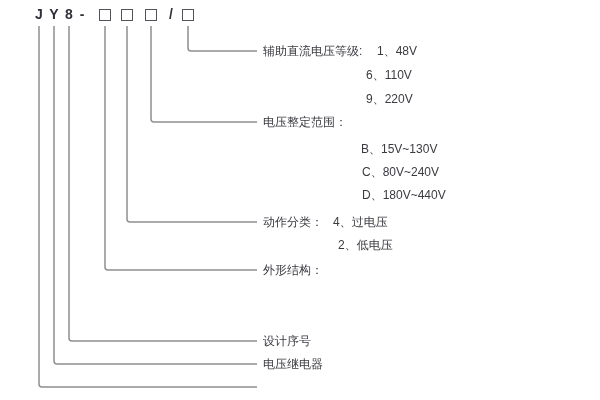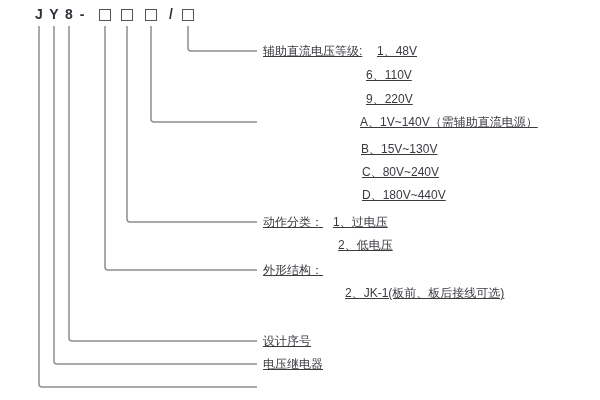--- a/index.html
+++ b/index.html
@@ -3,21 +3,21 @@
 <meta charset="utf-8">
 <style>
   html,body{margin:0;padding:0;background:#ffffff;}
   .canvas{
     position:relative;width:600px;height:400px;background:#ffffff;overflow:hidden;
     font-family:"Liberation Sans","DejaVu Sans",sans-serif;color:#3a3a41;
   }
   .lines{position:absolute;left:0;top:0;}
   .t{
     position:absolute;font-size:12px;line-height:12px;white-space:nowrap;
-    transform:translateY(-50%);color:#3a3a41;text-decoration:underline;
+    transform:translateY(-50%);color:#3a3a41;
   }
   .code-char{
     position:absolute;top:7px;font-size:14px;line-height:15px;font-weight:600;
     transform:translateX(-50%);color:#30303a;white-space:nowrap;
   }
   .code-box{
     position:absolute;top:9px;width:10px;height:10px;
     border:1.5px solid #53535b;background:#ffffff;box-sizing:content-box;
   }
 </style>
@@ -44,29 +44,28 @@
   <span class="code-box" style="left:121px"></span>
   <span class="code-box" style="left:145px"></span>
   <span class="code-char" style="left:171px">/</span>
   <span class="code-box" style="left:182px"></span>
 
   <span class="t" style="left:263px;top:51px">辅助直流电压等级:</span>
   <span class="t" style="left:377px;top:51px">1、48V</span>
   <span class="t" style="left:366px;top:75px">6、110V</span>
   <span class="t" style="left:366px;top:99px">9、220V</span>
 
-  <span class="t" style="left:360px;top:122px">A、1V~140V（需辅助直流电源）</span>
+  <span class="t" style="left:263px;top:122px">电压整定范围：</span>
   <span class="t" style="left:361px;top:149px">B、15V~130V</span>
   <span class="t" style="left:362px;top:172px">C、80V~240V</span>
   <span class="t" style="left:362px;top:195px">D、180V~440V</span>
 
   <span class="t" style="left:263px;top:222px">动作分类：</span>
-  <span class="t" style="left:333px;top:222px">1、过电压</span>
+  <span class="t" style="left:333px;top:222px">4、过电压</span>
   <span class="t" style="left:338px;top:245px">2、低电压</span>
 
   <span class="t" style="left:263px;top:270px">外形结构：</span>
-  <span class="t" style="left:345px;top:293px">2、JK-1(板前、板后接线可选)</span>
 
   <span class="t" style="left:263px;top:341px">设计序号</span>
   <span class="t" style="left:263px;top:364px">电压继电器</span>
   <span class="t" style="left:263px;top:409px">集成电路</span>
 
 </div>
 
 </body></html>

